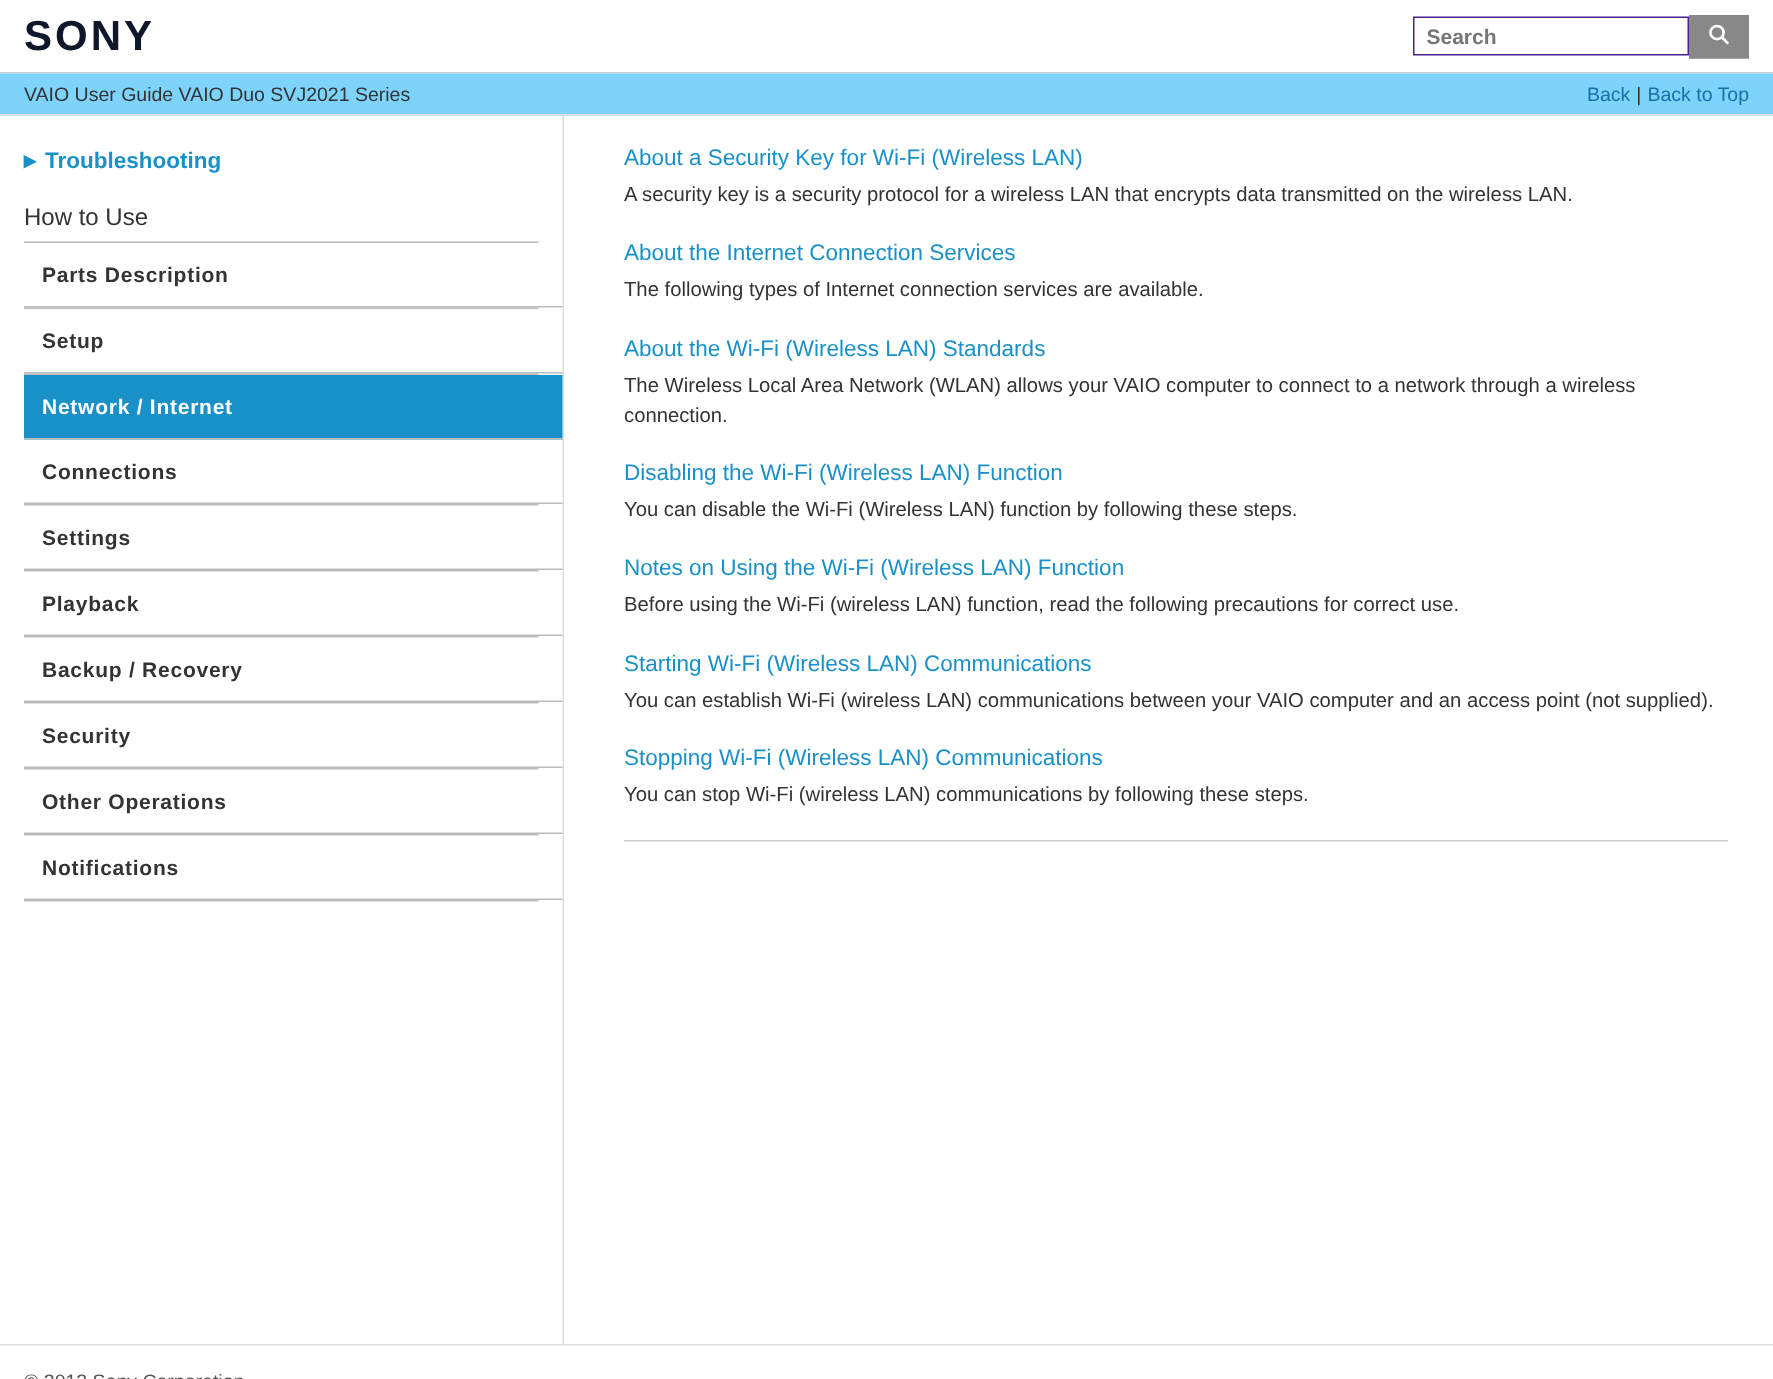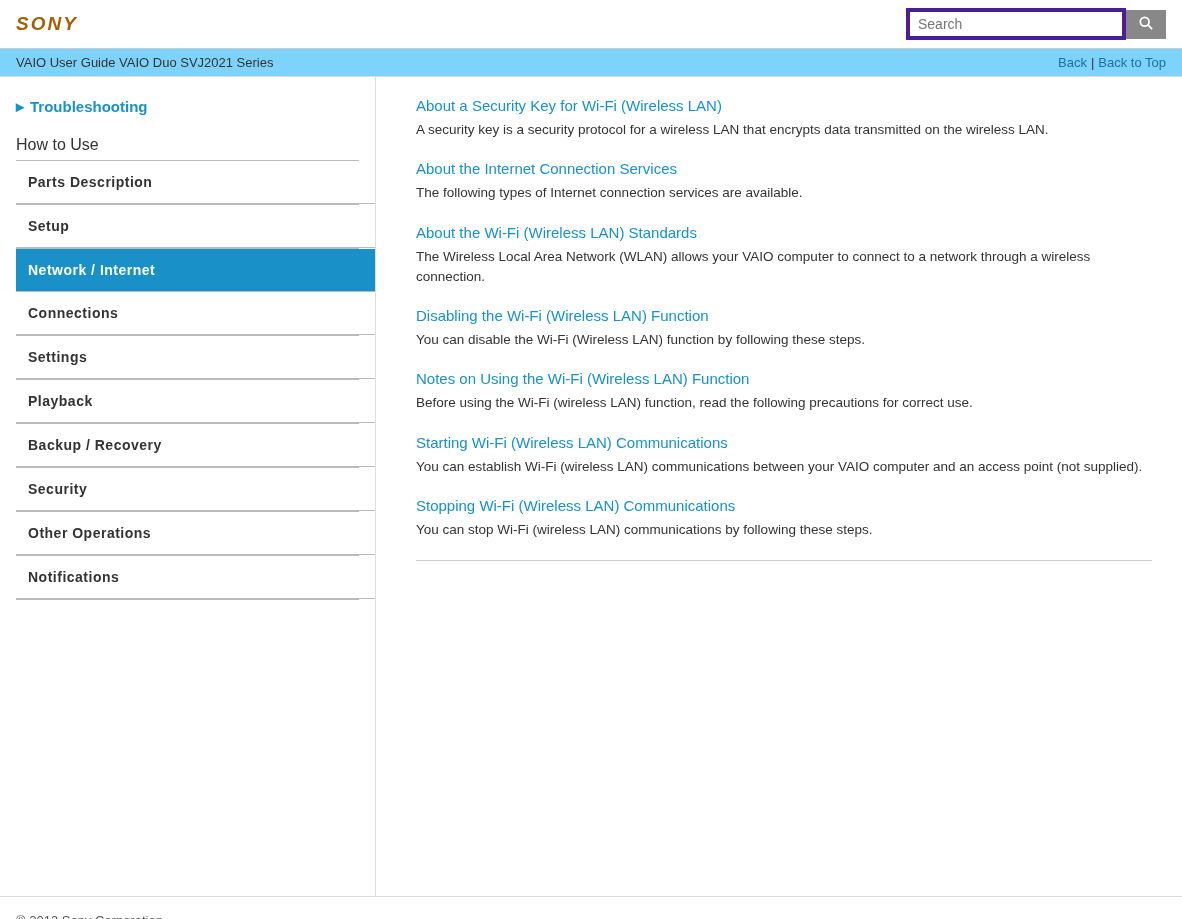--- a/index.html
+++ b/index.html
@@ -12,37 +12,37 @@
     
     #header {
       display: flex;
       align-items: center;
       justify-content: space-between;
       padding: 8px 16px;
       border-bottom: 1px solid #ccc;
       background: #fff;
     }
     #sony-logo {
-      font-size: 19px;
+      font-size: 28px;
       font-weight: 900;
       letter-spacing: 2px;
-      color: #a16207;
-      font-style: italic;
+      color: #0f172a;
     }
     #search-area {
       display: flex;
       align-items: center;
     }
     #search-input {
-      border: 4px solid #4c1d95;
+      border: 1px solid #4c1d95;
       padding: 4px 8px;
       font-size: 14px;
-      width: 220px;
+      width: 184px;
       outline: none;
       color: #aaa;
+      font-weight: bold;
     }
     #search-button {
       background: #888;
       border: 1px solid #888;
       padding: 5px 12px;
       cursor: pointer;
       color: #fff;
       font-size: 14px;
       margin-left: 0;
     }

